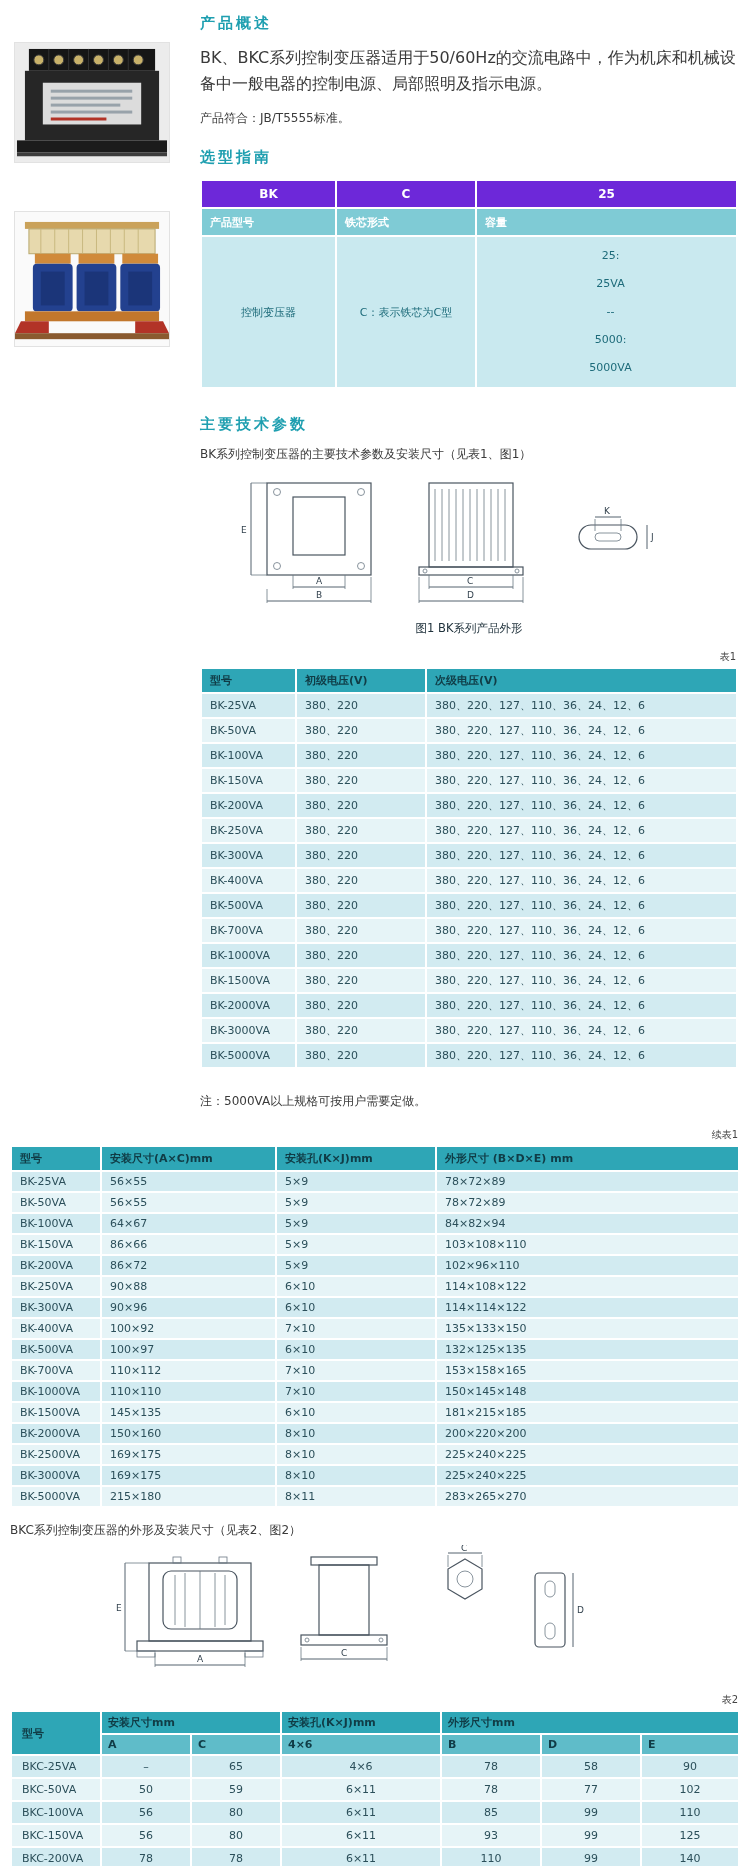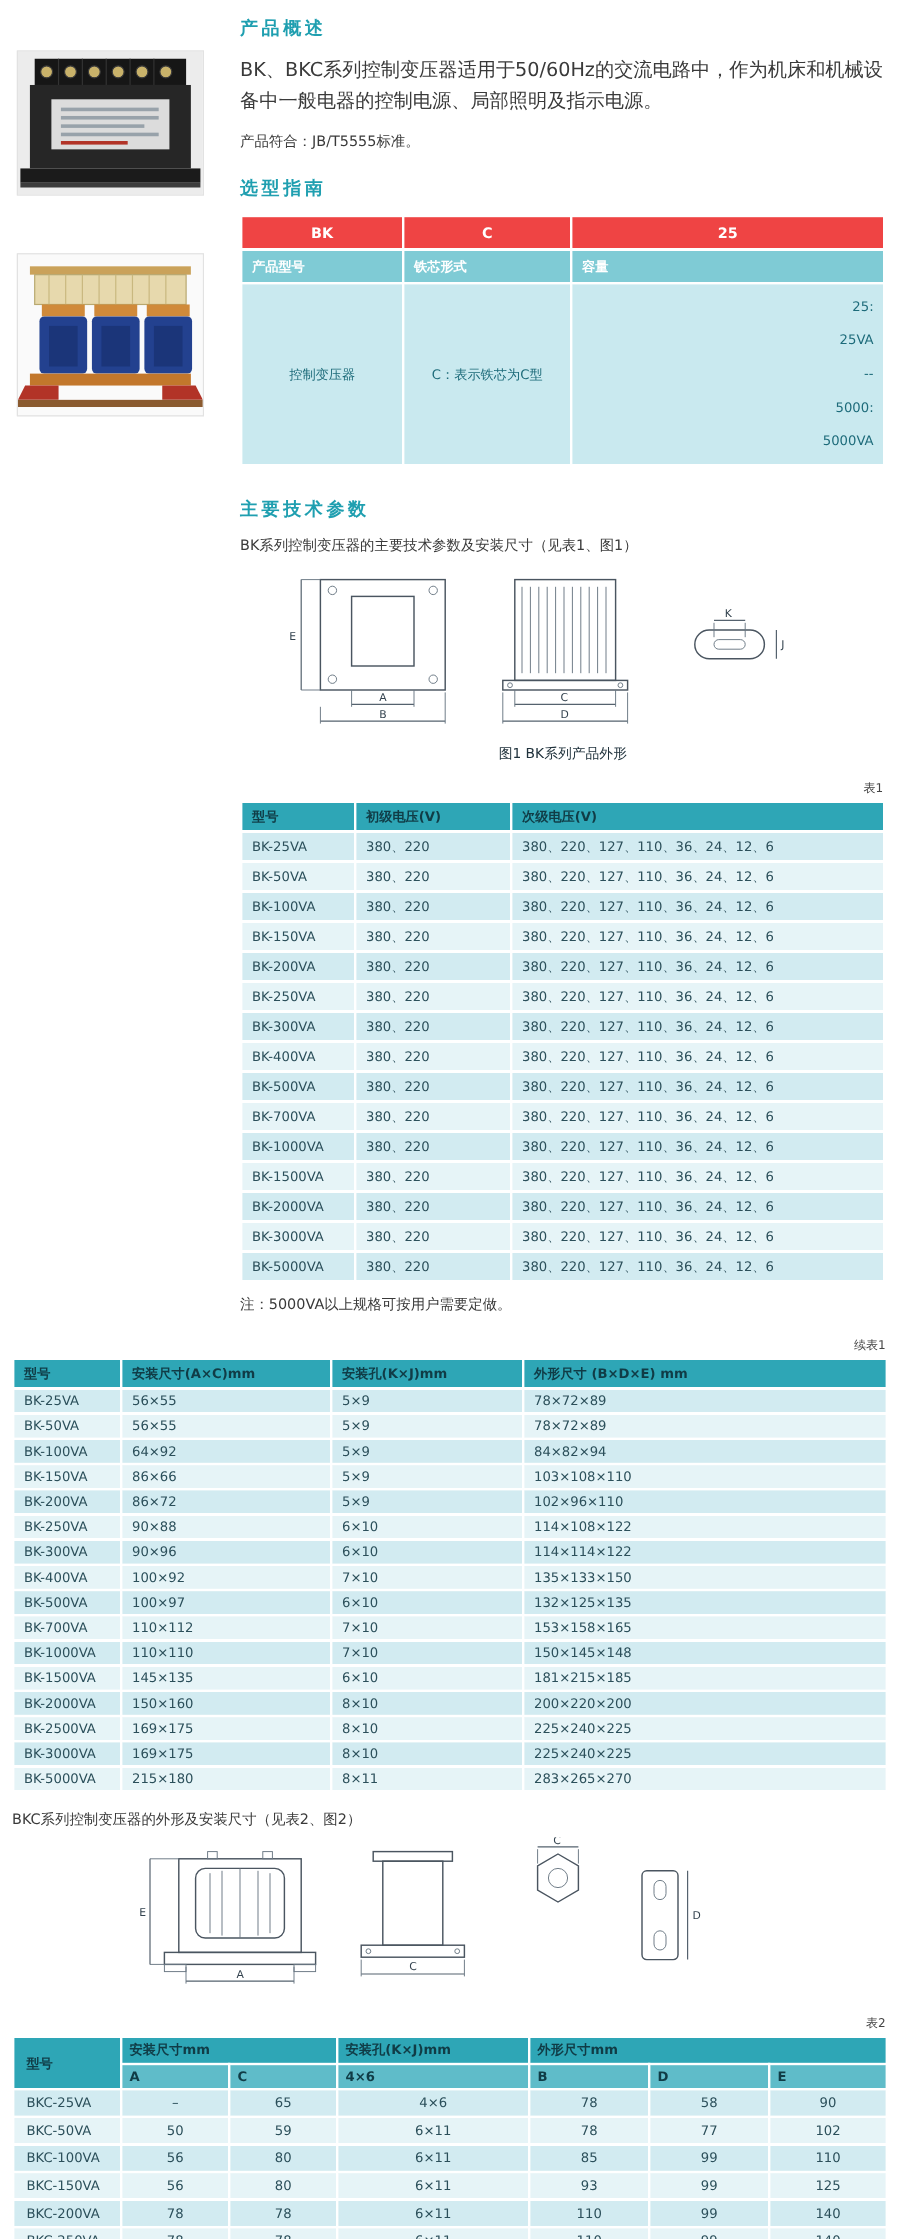--- a/index.html
+++ b/index.html
@@ -17,42 +17,42 @@
   h2.sec{color:#1f9fb0;font-size:15px;font-weight:bold;letter-spacing:3px;margin:4px 0 12px}
   .bodytext{font-size:16px;line-height:1.62;color:#3a3a3a}
   .std-line{font-size:12px;line-height:1.62;color:#3a3a3a;margin-top:12px}
   .intro{font-size:12px;color:#3a3a3a;margin:2px 0 10px}
 
   table{border-collapse:collapse;width:100%;font-size:11px;table-layout:fixed}
   td,th{border:2px solid #fff;padding:4px 8px;overflow:hidden}
 
   
   .sel{margin:2px 0 26px}
-  .sel .code th{background:#ef4444;color:#fff;font-size:12px;font-weight:bold;text-align:center;height:28px}
+  .sel .code th{background:#6d28d9;color:#fff;font-size:12px;font-weight:bold;text-align:center;height:28px}
   .sel .meaning td{background:#7fcbd5;color:#fff;font-weight:bold;text-align:left;height:28px}
   .sel .body td{background:#c9e9ef;color:#1d6b7a;text-align:center;height:152px;vertical-align:middle}
-  .sel .body td.pre{text-align:right;padding-left:16px;white-space:pre-line;line-height:2.55}
+  .sel .body td.pre{text-align:center;padding-left:16px;white-space:pre-line;line-height:2.55}
 
   
   .dt thead th{background:#2ea6b6;color:#103c46;font-weight:bold;text-align:left;height:25px}
   .dt tbody tr:nth-child(odd) td{background:#d2ebf1}
   .dt tbody tr:nth-child(even) td{background:#e6f4f7}
   .dt td{color:#2b4f5a;height:23px}
   .dt.tight td{height:21px;padding:3px 8px}
 
   
   .t2 thead th{background:#2ea6b6;color:#103c46;font-weight:bold;text-align:left;height:20px;padding:3px 6px}
   .t2 thead tr.sub th{background:#5fbcc9}
   .t2 tbody tr:nth-child(odd) td{background:#d2ebf1}
   .t2 tbody tr:nth-child(even) td{background:#e6f4f7}
   .t2 td{color:#2b4f5a;text-align:center;height:23px}
   .t2 td:first-child,.t2 thead th.model{text-align:left;padding-left:10px}
 
   .tbl-label{font-size:10px;color:#444;text-align:right;margin:14px 2px 3px}
-  .note{font-size:12px;color:#3a3a3a;margin:10px 0 4px}
+  .note{font-size:12px;color:#3a3a3a;margin:24px 0 4px}
 
   .fig{text-align:center;margin:6px 0 2px}
   .fig svg{display:inline-block}
   .fig-caption{font-size:11.5px;color:#20323c;text-align:center;margin:4px 0 2px}
   .dim-line{stroke:#55626e;stroke-width:1;fill:none}
   .draw{stroke:#4a5560;stroke-width:1.2;fill:none}
   .thin{stroke:#6b7884;stroke-width:0.8;fill:none}
   text.dim{font-size:9px;fill:#33424e;font-family:"DejaVu Sans",sans-serif}
 
   .full{margin-top:6px}
@@ -342,21 +342,21 @@
             <td>78×72×89</td>
           </tr>
           <tr>
             <td>BK-50VA</td>
             <td>56×55</td>
             <td>5×9</td>
             <td>78×72×89</td>
           </tr>
           <tr>
             <td>BK-100VA</td>
-            <td>64×92</td>
+            <td>64×67</td>
             <td>5×9</td>
             <td>84×82×94</td>
           </tr>
           <tr>
             <td>BK-150VA</td>
             <td>86×66</td>
             <td>5×9</td>
             <td>103×108×110</td>
           </tr>
           <tr>

